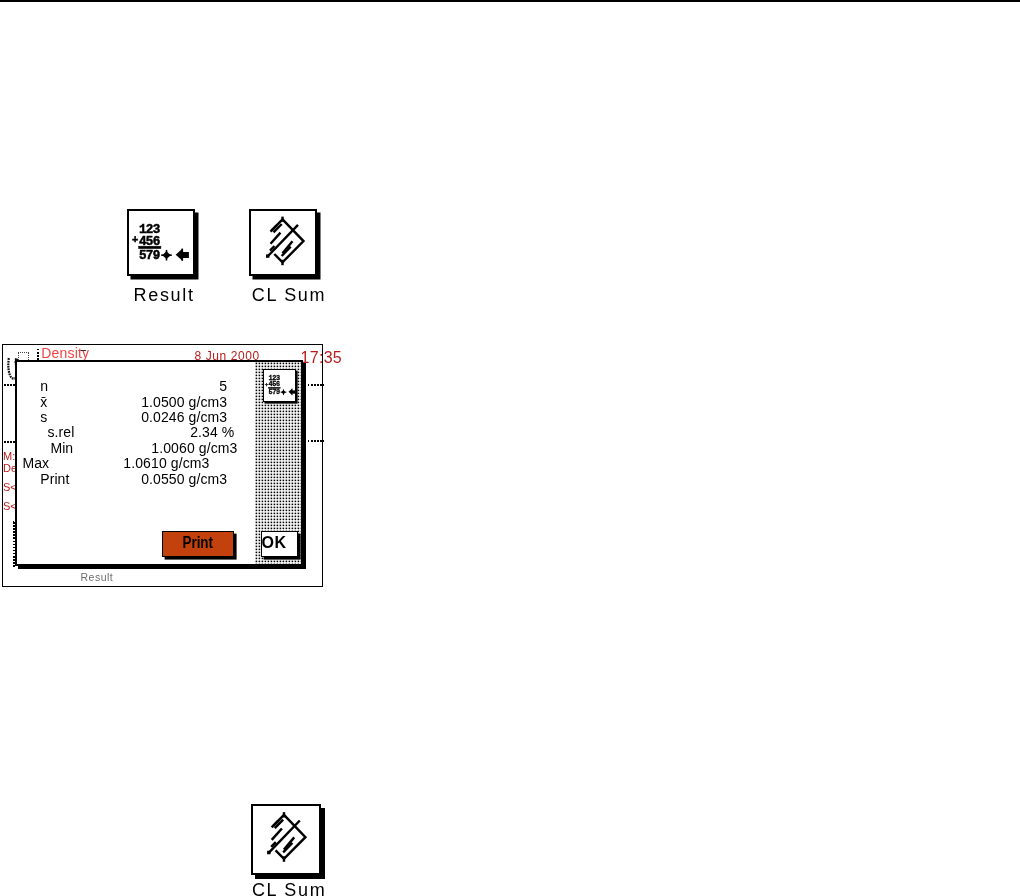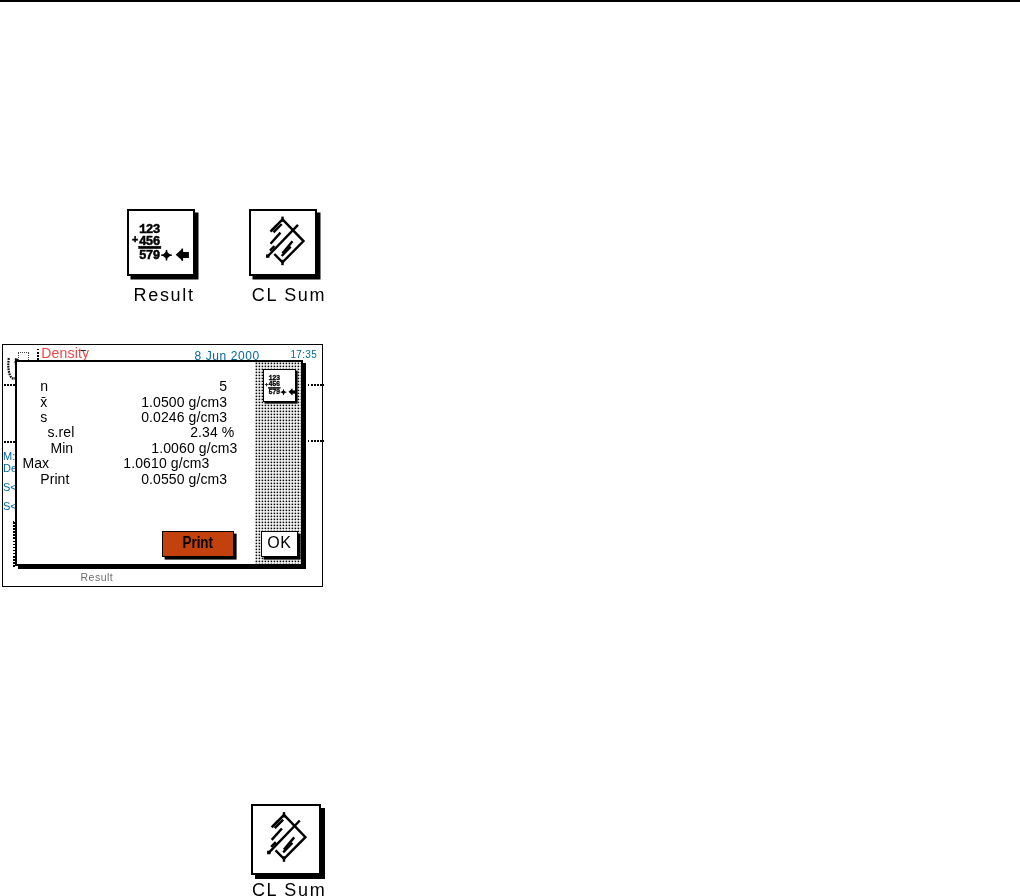--- a/index.html
+++ b/index.html
@@ -6,21 +6,21 @@
 html,body{width:1020px;height:896px;background:#fff}
 body{font-family:"Liberation Sans",sans-serif;position:relative;overflow:hidden;color:#000;-webkit-font-smoothing:antialiased}
 .abs{position:absolute}
 .key{position:absolute;background:#fff;border:2.5px solid #000;box-shadow:3.5px 3.5px 0 #000}
 .keylabel{position:absolute;font-size:18px;letter-spacing:1.7px;color:#000;white-space:nowrap}
 .doth{position:absolute;height:1.7px;background-image:repeating-linear-gradient(90deg,#000 0 1.5px,rgba(0,0,0,0) 1.5px 3.1px)}
 .dotv{position:absolute;width:1.7px;background-image:repeating-linear-gradient(180deg,#000 0 1.5px,rgba(0,0,0,0) 1.5px 3.1px)}
 .row{position:absolute;font-size:14px;line-height:15px;height:15px;letter-spacing:0.1px}
 .row .lab{position:absolute;left:0;top:0}
 .row .val{position:absolute;right:0;top:0;text-align:right}
-.gtxt{color:#0369a1}
+.gtxt{color:#b91c1c}
 </style>
 </head>
 <body>
 
 <div class="abs" style="left:0;top:0;width:1020px;height:2.4px;background:#000"></div>
 
 <div class="key" style="left:127px;top:209px;width:68px;height:66.5px">
 
 <svg class="abs" style="left:0;top:0" width="63" height="61.5" viewBox="0 0 63 61.5">
   <g font-family="Liberation Mono, monospace" font-weight="bold" font-size="12.6" letter-spacing="-0.6" fill="#000" stroke="#000" stroke-width="0.5">
@@ -73,21 +73,21 @@
   <div class="abs" style="left:15.5px;top:6.5px;width:11px;height:10px;border:1.5px dotted #444"></div>
 
   <div class="dotv" style="left:34.5px;top:4px;height:13px"></div>
 
   <div class="abs" style="left:38.7px;top:0.3px;font-size:14px;color:#ef4444;letter-spacing:0.2px">Density</div>
 
   <div class="abs" style="left:78px;top:4.6px;width:5.5px;height:1.6px;background:#333"></div>
 
   <div class="abs gtxt" style="left:192px;top:4.2px;font-size:12px;letter-spacing:0.6px">8 Jun 2000</div>
 
-  <div class="abs gtxt" style="left:288px;top:4.2px;font-size:10px;letter-spacing:0.3px">17:35</div>
+  <div class="abs gtxt" style="left:298px;top:4.2px;font-size:16px;letter-spacing:0.3px">17:35</div>
 
   <div class="doth" style="left:1px;top:39.3px;width:14px"></div>
 
   <div class="doth" style="left:1px;top:96px;width:14px"></div>
 
   <div class="doth" style="left:305px;top:39.3px;width:16.5px"></div>
 
   <div class="doth" style="left:305px;top:95px;width:16.5px"></div>
 
   <div class="abs gtxt" style="left:0.5px;top:104.5px;font-size:11px">M:</div>
@@ -168,21 +168,21 @@
         <rect x="53.2" y="41.0" width="6.7" height="6"></rect>
         <rect x="52.4" y="37.6" width="1.7" height="12.2"></rect>
       </svg>
     </div>
 
     <div class="abs" style="left:145px;top:168.8px;width:71.5px;height:26.5px;border:1.8px solid #000;background:#c2410c;box-shadow:2.6px 2.6px 0 #000">
       <div class="abs" style="left:0;top:2.5px;width:100%;text-align:center;font-size:16px;font-weight:bold;transform:scaleX(0.84)">Print</div>
     </div>
 
     <div class="abs" style="left:243.2px;top:168.8px;width:37.5px;height:26.5px;border:1.8px solid #000;background:#fff;box-shadow:2.6px 2.6px 0 #000">
-      <div class="abs" style="left:0;top:2.5px;width:100%;text-align:center;font-size:16px;font-weight:normal;letter-spacing:0.5px">OK</div>
+      <div class="abs" style="left:0;top:2.5px;width:100%;font-size:16px;font-weight:bold;letter-spacing:0.5px">OK</div>
     </div>
   </div>
 </div>
 
 <div class="key" style="left:250.7px;top:804.2px;width:70px;height:70.5px;border-width:2.8px;box-shadow:4px 4px 0 #000">
 
   <svg class="abs" style="left:0;top:0" width="64.4" height="64.9" viewBox="0 0 63 61.5">
     <g transform="translate(30.3,29.2)" stroke="#000" stroke-width="2.4" fill="none">
       <path d="M0,-21.5 L21,0.3 L0,21.5 L-8.2,13.2"></path>
       <path d="M0,-21.5 L-11,-10.3"></path>

